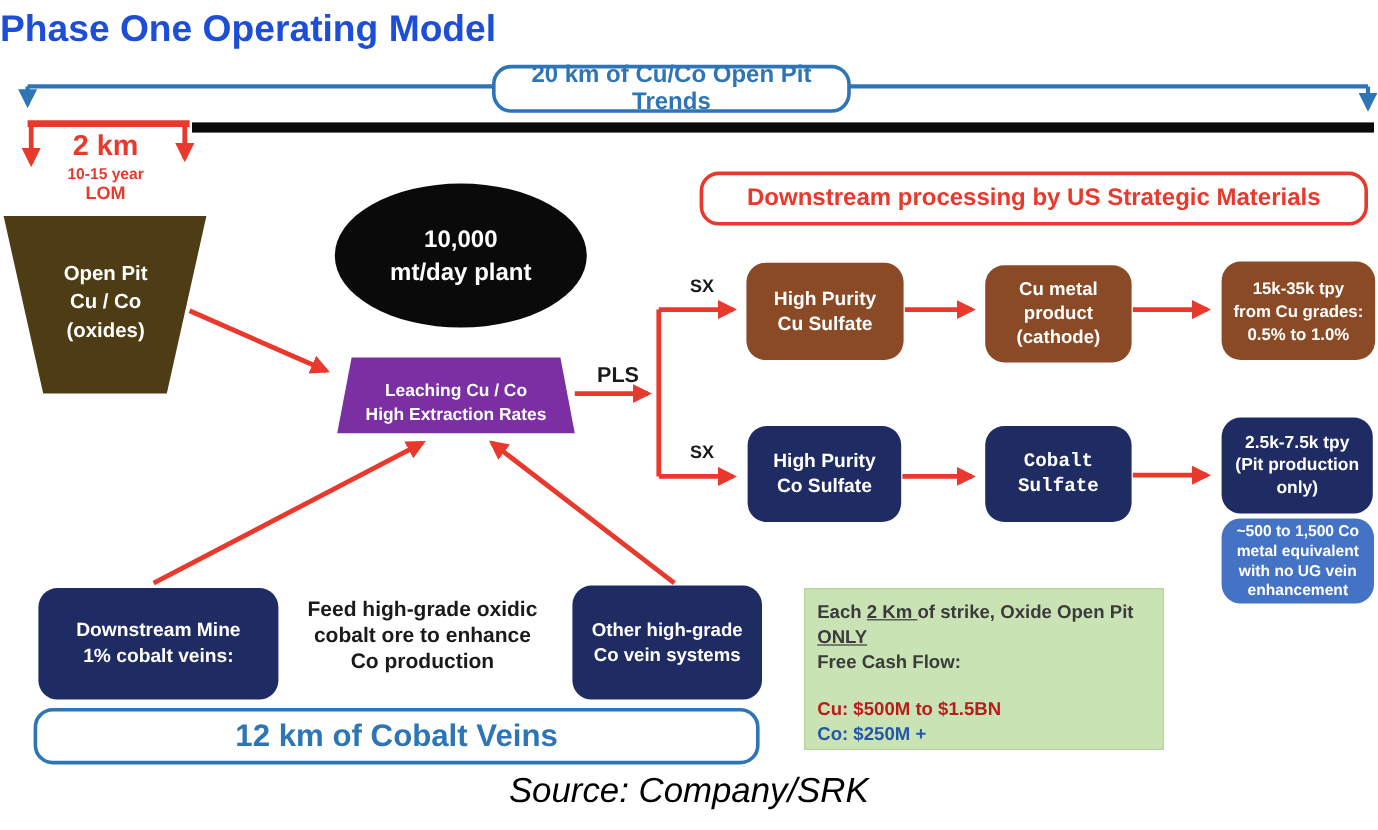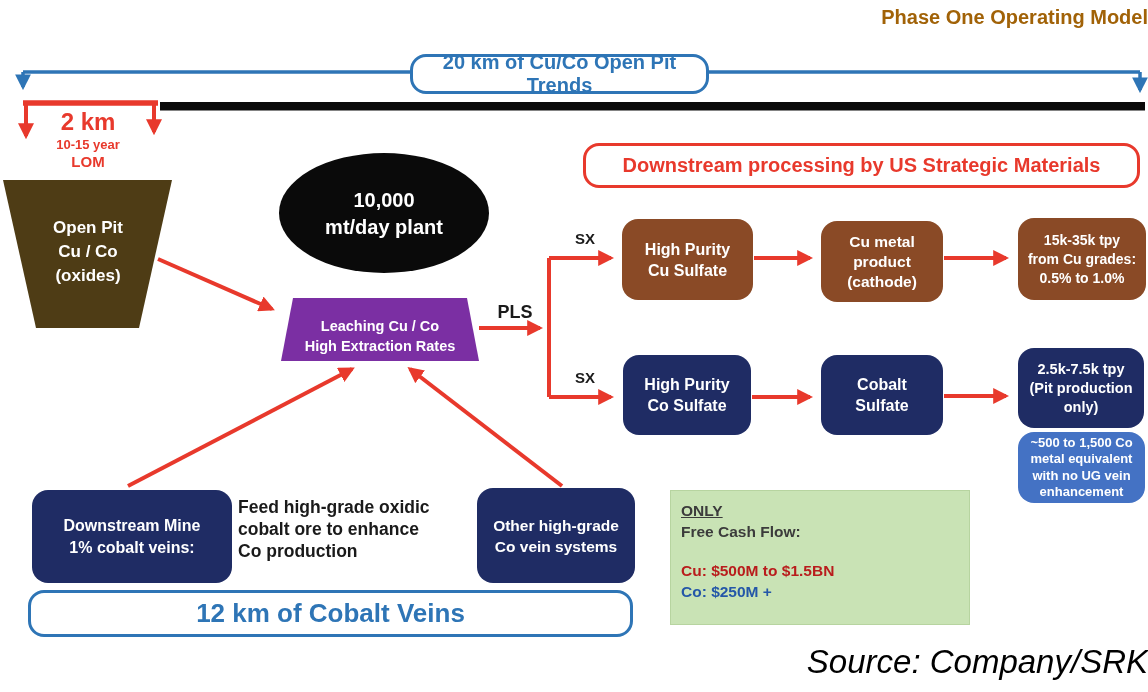--- a/index.html
+++ b/index.html
@@ -3,21 +3,21 @@
 <meta charset="utf-8">
 <style>
   html,body{margin:0;padding:0;background:#ffffff;}
   #canvas{
     position:relative;width:1148px;height:692px;background:#ffffff;
     font-family:"Liberation Sans",sans-serif;overflow:hidden;
   }
   .abs{position:absolute;}
   svg.layer{position:absolute;left:0;top:0;pointer-events:none;}
   .ctr{display:flex;flex-direction:column;align-items:center;justify-content:center;text-align:center;border-radius:16px;}
-  .title{width:100%;top:6px;left:0;font-size:20px;font-weight:bold;color:#a16207;text-align:right;}
+  .title{width:100%;top:6px;left:0;font-size:31px;font-weight:bold;color:#1d4ed8;text-align:left;}
   .trends-box{
     left:410px;top:54px;width:293px;height:34px;border:3px solid #2e75b6;background:#fff;
     font-size:20px;font-weight:bold;color:#2e75b6;
   }
   .red-txt{color:#e8392c;font-weight:bold;text-align:center;}
   .strike-km{left:28px;top:108px;width:120px;font-size:24px;}
   .strike-lom1{left:28px;top:137px;width:120px;font-size:13px;}
   .strike-lom2{left:28px;top:153px;width:120px;font-size:15px;}
   .node-text{color:#ffffff;font-weight:bold;}
   .openpit-txt{left:18px;top:216px;width:140px;font-size:17px;line-height:24px;color:#fff;font-weight:bold;text-align:center;}
@@ -32,38 +32,38 @@
   .sx1{left:563px;top:230px;}
   .sx2{left:563px;top:369px;}
   .box{color:#fff;font-weight:bold;}
   .brown{background:#8a4a26;}
   .navy{background:#1f2c64;}
   .lblue{background:#4472c4;}
   .b-cusulfate{left:622px;top:219px;width:131px;height:81px;font-size:16px;line-height:21px;}
   .b-cumetal{left:821px;top:221px;width:122px;height:81px;font-size:15.5px;line-height:20px;}
   .b-cuout{left:1018px;top:218px;width:128px;height:82px;font-size:14px;line-height:19px;}
   .b-cosulfate{left:623px;top:355px;width:128px;height:80px;font-size:16px;line-height:21px;}
-  .b-cobaltsulf{left:821px;top:355px;width:122px;height:80px;font-size:16px;line-height:21px;}
+  .b-cobaltsulf{left:821px;top:355px;width:122px;height:80px;font-size:16px;line-height:21px;font-family:Liberation Mono, monospace;}
   .b-coout{left:1018px;top:348px;width:126px;height:80px;font-size:14.5px;line-height:19px;}
   .b-conote{left:1018px;top:432px;width:127px;height:71px;font-size:13px;line-height:16.5px;}
   .b-underground{left:32px;top:490px;width:200px;height:93px;font-size:16px;line-height:22px;}
-  .feed-note{left:238px;top:496px;width:228px;font-size:17.5px;line-height:22px;font-weight:bold;color:#1a1a1a;}
+  .feed-note{left:238px;top:496px;width:228px;font-size:17.5px;line-height:22px;font-weight:bold;color:#1a1a1a;text-align:center;}
   .b-otherveins{left:477px;top:488px;width:158px;height:95px;font-size:15.5px;line-height:21px;}
   .greenbox{
     left:670px;top:490px;width:278px;height:115px;background:#c9e3b5;border:1px solid #b7d4a0;
     padding:9px 10px;color:#3b3b3b;font-weight:bold;font-size:15.5px;line-height:21px;text-align:left;
   }
   .greenbox .cu{color:#b91c1c;margin-top:18px;}
   .greenbox .co{color:#2457a8;}
   .u{text-decoration:underline;}
   .veins-box{
     left:28px;top:590px;width:599px;height:41px;border:3px solid #2e75b6;background:#fff;
     color:#2e75b6;font-size:26px;font-weight:bold;
   }
-  .source{width:100%;left:0;top:643px;text-align:right;font-size:33px;font-style:italic;color:#000;}
+  .source{width:100%;left:0;top:643px;text-align:center;font-size:29px;font-style:italic;color:#000;}
 </style>
 </head>
 <body>
 
 <div id="canvas">
 
   <svg class="layer" width="1148" height="692">
     <defs>
       <marker id="mr" viewBox="0 0 10 10" markerWidth="4" markerHeight="4" refX="8" refY="5" orient="auto" markerUnits="strokeWidth">
         <path d="M0,0 L10,5 L0,10 z" fill="#e8392c"></path>
@@ -177,20 +177,21 @@
     <div>Feed high-grade oxidic</div>
     <div>cobalt ore to enhance</div>
     <div>Co production</div>
   </div>
   <div class="abs ctr box navy b-otherveins">
     <div>Other high-grade</div>
     <div>Co vein systems</div>
   </div>
 
   <div class="abs greenbox">
+    <div><span>Each </span><span class="u">2 Km </span><span>of strike, Oxide Open Pit</span></div>
     <div class="u">ONLY</div>
     <div>Free Cash Flow:</div>
     <div class="cu">Cu: $500M to $1.5BN</div>
     <div class="co">Co: $250M +</div>
   </div>
 
   <div class="abs ctr veins-box">
     <span>12 km of Cobalt Veins</span>
   </div>
 

